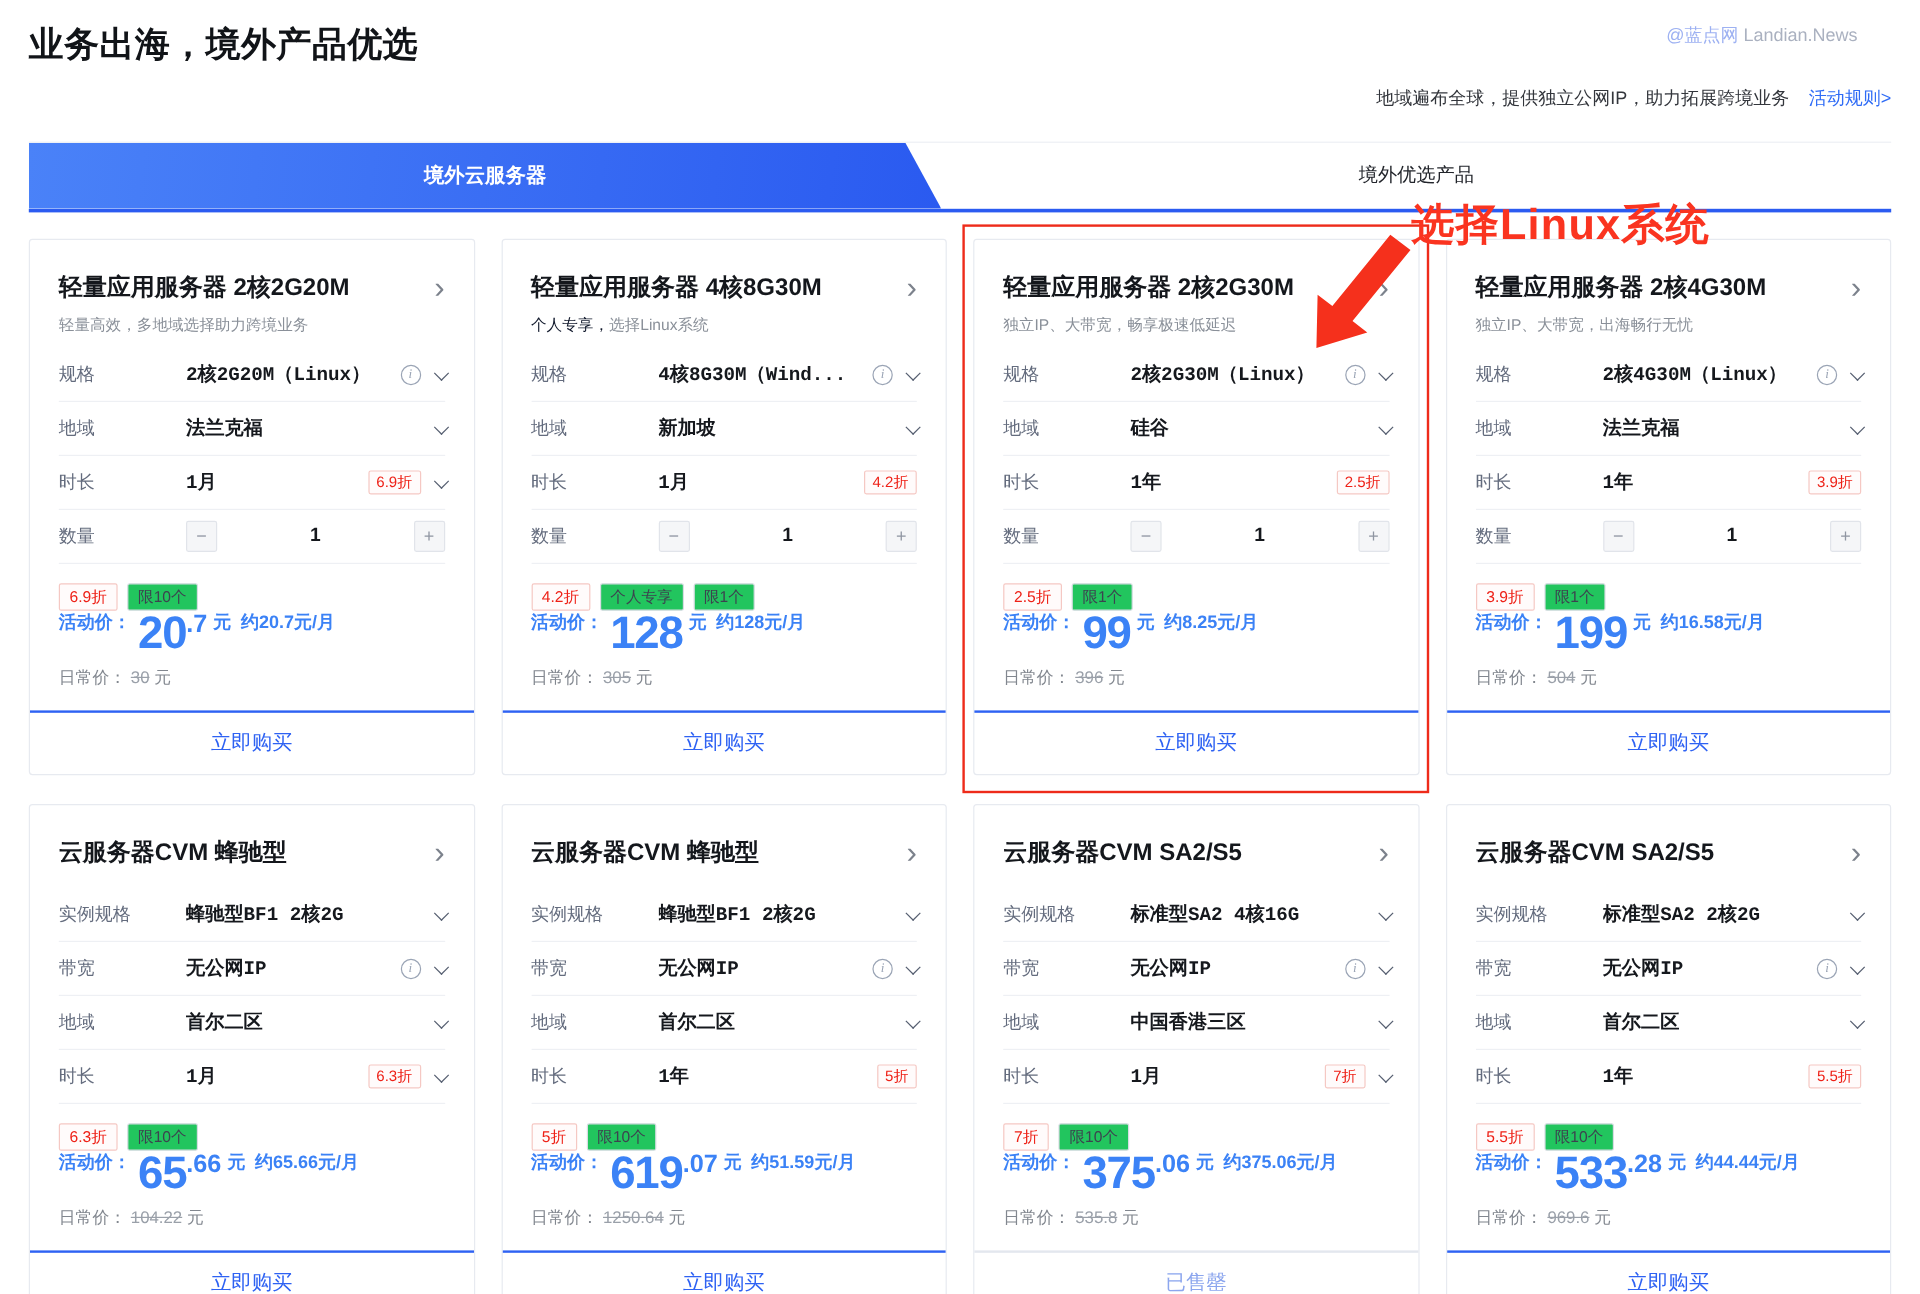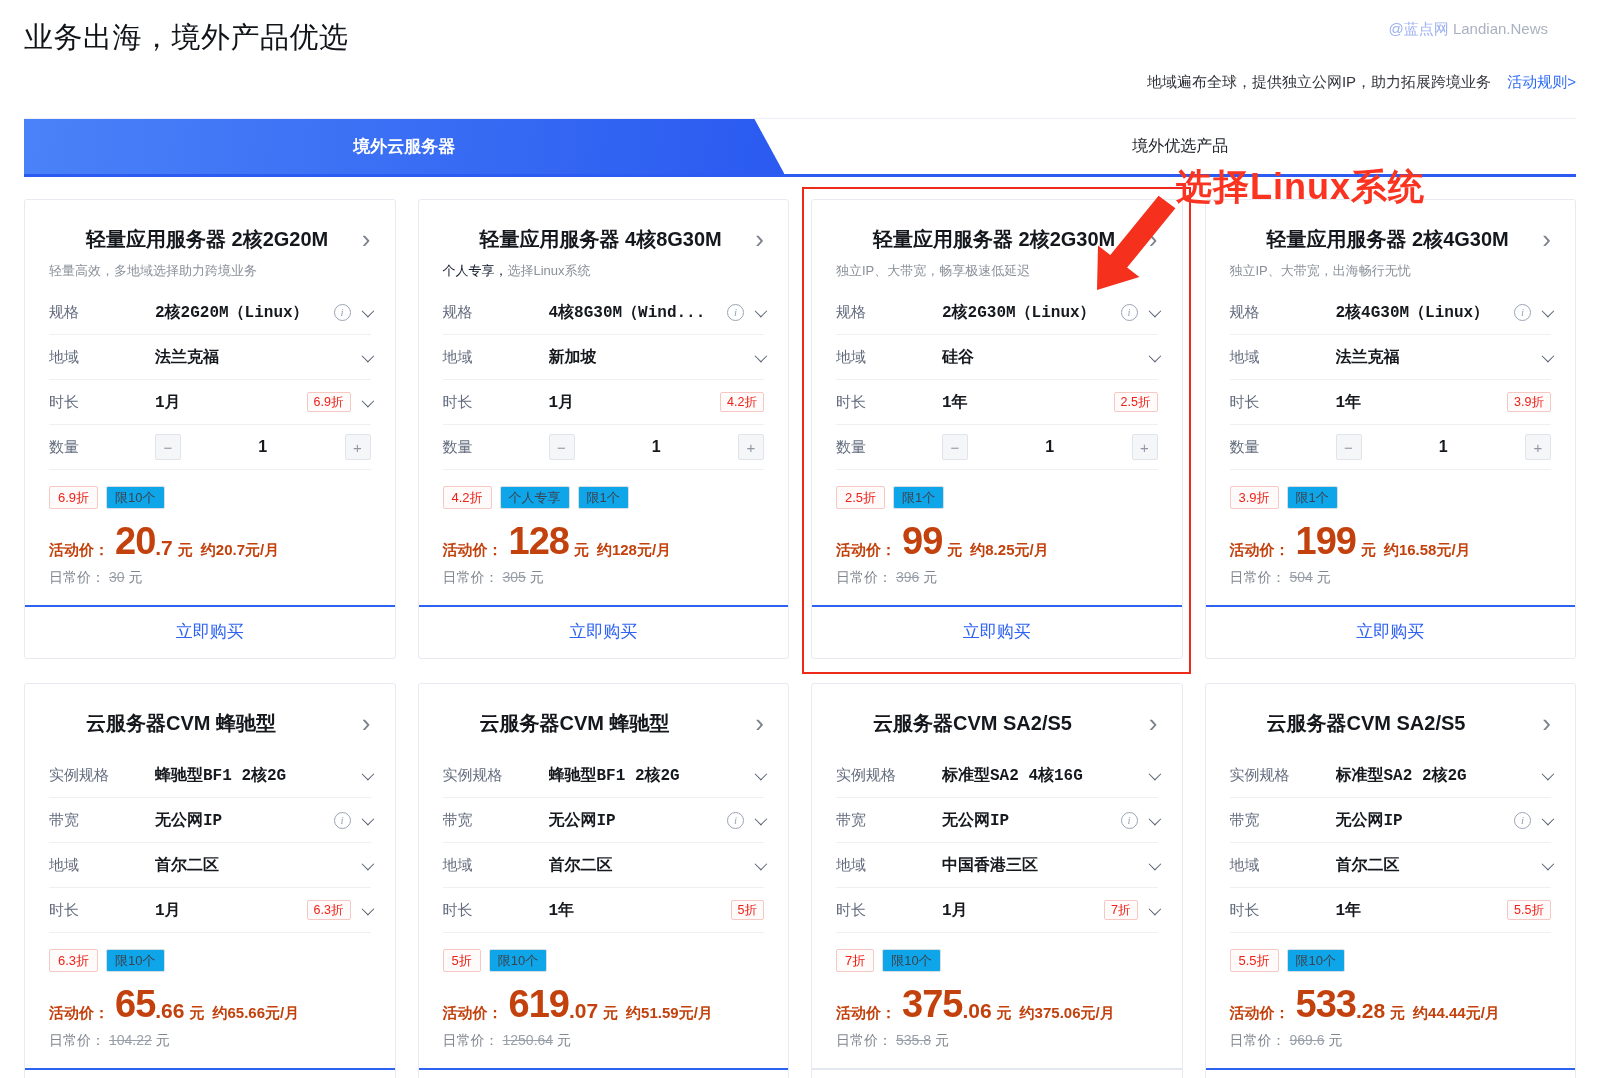--- a/index.html
+++ b/index.html
@@ -2,42 +2,42 @@
 <html><head>
 <meta charset="utf-8">
 <style>
   * { box-sizing: border-box; }
   html,body { margin:0; padding:0; background:#fff; }
   body { font-family:"Liberation Sans","DejaVu Sans",sans-serif; color:#15181d; }
   .page { position:relative; width:1600px; min-height:1078px; margin:0 auto; background:#fff;
           padding:0 24px; overflow:hidden; }
 
   
-  .page-title { font-size:29px; font-weight:400; color:#111418; margin:18px 0 0; letter-spacing:.5px; }
+  .page-title { font-size:29px; font-weight:700; color:#111418; margin:18px 0 0; letter-spacing:.5px; }
   .sub-line { margin-top:15px; font-size:15px; color:#33363c;text-align:right; }
   .rules-link { color:#2f6cf6; margin-left:12px; text-decoration:none; cursor:pointer; }
   .watermark { position:absolute; top:20px; right:52px; font-size:15px; }
   .wm-handle { color:#9db1f2; }
   .wm-name { color:#aab1c0; }
 
   
   .tabs { display:flex; height:59px; margin-top:26px; border-top:1px solid #edeff4;
           border-bottom:3px solid #2b5bf1; }
   .tab-active { width:49%; background:linear-gradient(97deg,#4a82f8,#2a5af0);
           clip-path:polygon(0 0,calc(100% - 30px) 0,100% 100%,0 100%);
           color:#fff; font-size:17px; font-weight:600; display:flex; align-items:center;
           justify-content:center; cursor:pointer; }
   .tab-inactive { flex:1; display:flex; align-items:center; justify-content:center;
           font-size:16px; color:#22252b; cursor:pointer; }
 
   
   .grid { display:grid; grid-template-columns:repeat(4,1fr); column-gap:22px; row-gap:24px; margin-top:22px; }
   .card { position:relative; border:1px solid #e7eaf0; border-radius:3px; background:#fff;
           padding:18px 24px 0; display:flex; flex-direction:column; }
-  .card-head { display:flex; align-items:center; justify-content:space-between; margin-top:8px;margin-left:37px; }
+  .card-head { display:flex; align-items:center; justify-content:space-between; margin-top:8px; }
   .card-title { font-size:20px; font-weight:700; color:#14171c; margin:0; }
   .chev-right { color:#7c828c; font-size:26px; line-height:.8; font-weight:400; cursor:pointer; }
   .card-sub { font-size:13px; color:#8a9099; margin:9px 0 2px; }
   .sub-hl { color:#0f172a; }
   .fields { margin-top:8px; }
   .no-sub .fields { margin-top:16px; }
   .field-row { display:flex; align-items:center; height:45px; border-bottom:1px solid #eef0f4; font-size:15px; }
   .f-label { width:106px; flex:none; color:#646c7e; }
   .f-value { flex:1; font-weight:700; font-size:16px; color:#15181d; white-space:nowrap; overflow:hidden;font-family:Liberation Mono, monospace; }
   .f-right { display:flex; align-items:center; gap:11px; margin-left:8px; }
@@ -49,23 +49,23 @@
   .chev-down { width:9px; height:9px; border-right:1.8px solid #555e70; border-bottom:1.8px solid #555e70;
           transform:rotate(45deg) translateY(-2px); display:inline-block; cursor:pointer; }
   .stepper { flex:1; display:flex; align-items:center; justify-content:space-between; }
   .step-btn { width:26px; height:26px; background:#f5f6f8; border:1px solid #e1e4ea; border-radius:2px;
           color:#9096a2; font-size:15px; line-height:1; cursor:pointer; }
   .qty-val { font-size:16px; font-weight:700; color:#15181d; }
 
   .badges { display:flex; gap:8px; margin-top:16px; }
   .tag { font-size:13px; line-height:1; padding:4px 8px; border-radius:2px; display:inline-block; white-space:nowrap; }
   .tag.red { color:#ee2117; border:1px solid #f5c8c3; background:#fffbfb; }
-  .tag.gray { color:#3c434f; border:1px solid #d8dce3; background:#0ea5e9; }
-
-  .price-row { display:flex; align-items:flex-end; color:#c2410c; margin-top:13px; }
+  .tag.gray { color:#3c434f; border:1px solid #d8dce3; background:#22c55e; }
+
+  .price-row { display:flex; align-items:flex-start; color:#3b82f6; }
   .price-label { font-size:15px; font-weight:700; }
   .price-int { font-size:38px; font-weight:700; line-height:1; letter-spacing:-1px; margin-left:6px; }
   .price-dec { font-size:21px; font-weight:700; }
   .price-unit { font-size:15px; font-weight:600; margin-left:5px; }
   .price-monthly { font-size:15px; font-weight:600; margin-left:8px; }
   .daily-row { font-size:14px; color:#82878f; margin-top:9px; margin-bottom:18px; }
   .daily-strike { text-decoration:line-through; color:#9aa0a9; margin:0 4px; }
 
   .card-footer { margin:0 -24px; margin-top:auto; border-top:2px solid #2e62f3; }
   .buy-btn { display:block; width:100%; background:none; border:none; color:#2e62f3; font-size:17px;

